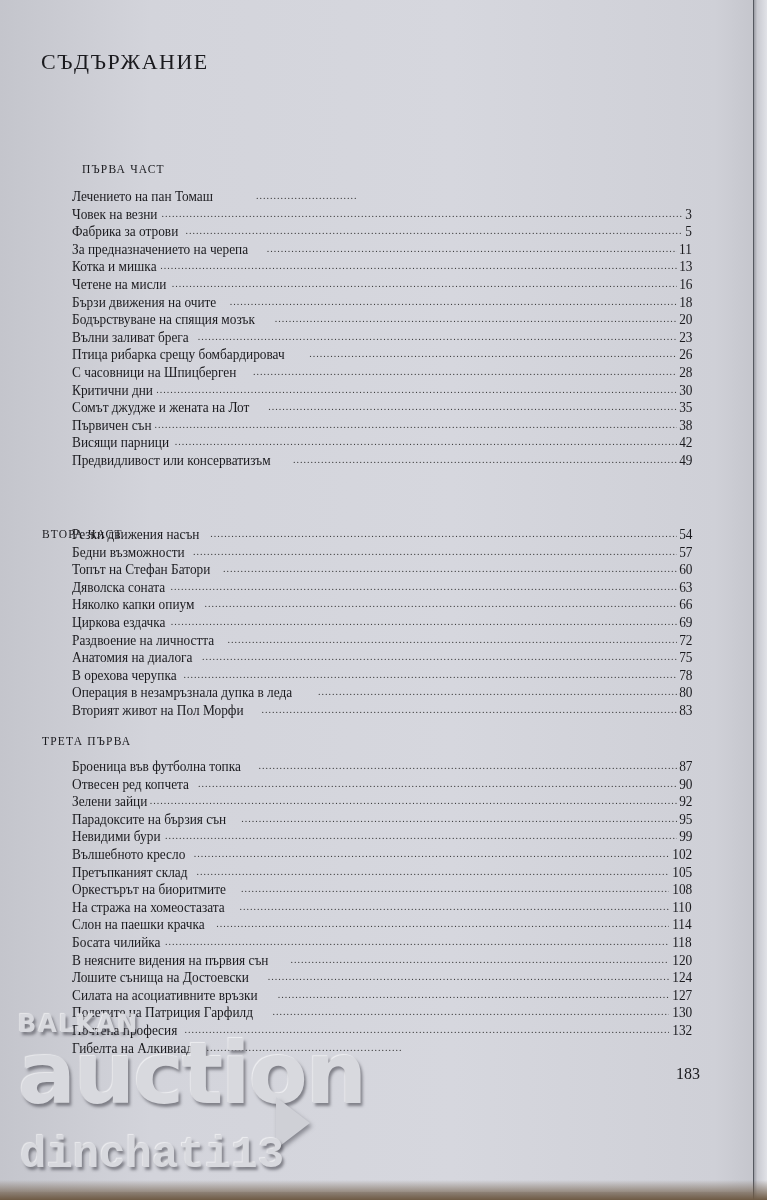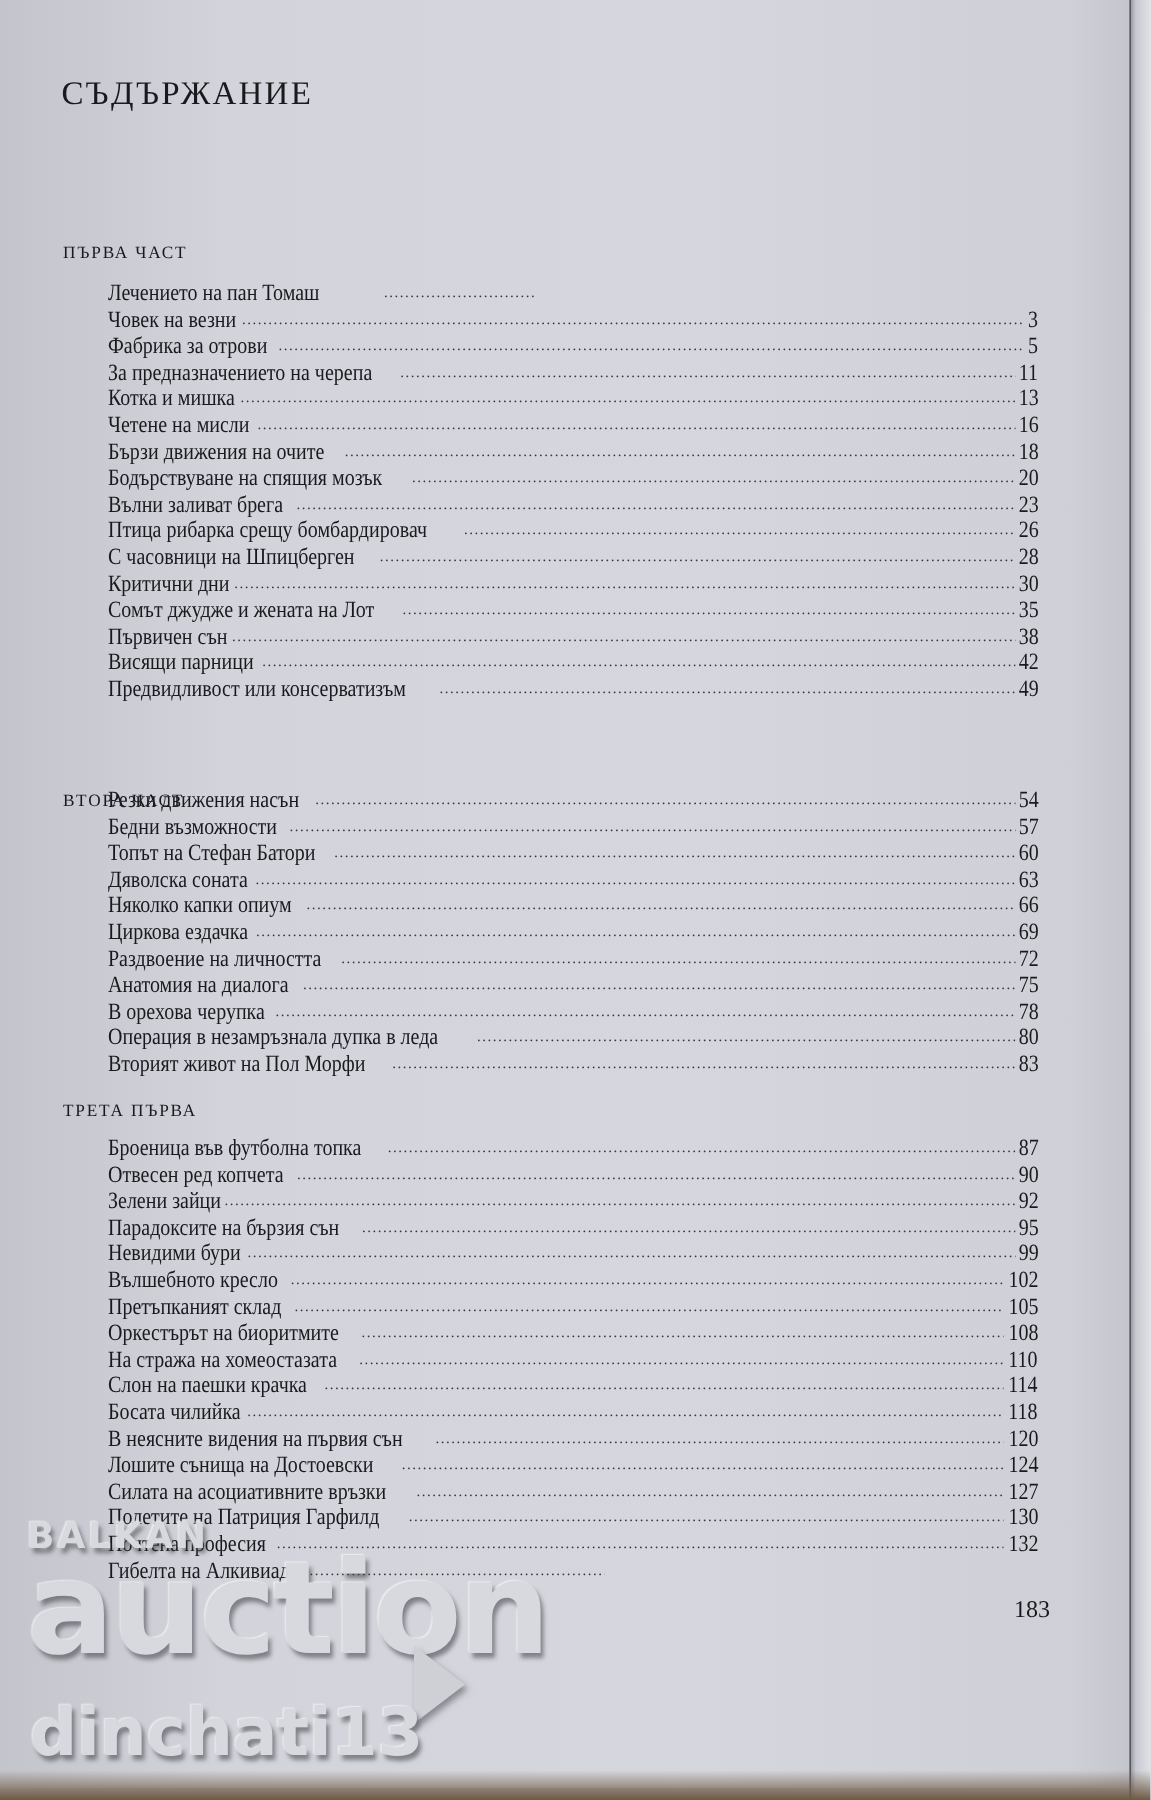--- a/index.html
+++ b/index.html
@@ -29,32 +29,32 @@
   .row .d { flex:1 1 auto; overflow:hidden; white-space:nowrap; margin-left:-10px; font-size:10px; letter-spacing:1px; color:#333; }
   .row .d::before { content:"................................................................................................................................................................................................"; }
   .row .p { flex:0 0 auto; min-width:10px; text-align:right; transform:scaleX(0.86); transform-origin:right; }
   .pagenum { position:absolute; left:676px; top:1065px; font-size:16px; }
   .watermark { position:absolute; left:8px; top:1010px; color:#d8d9de; font-family:"DejaVu Sans", sans-serif; font-weight:bold;
     text-shadow: 2px 3px 3px rgba(60,60,70,0.55), -1px -1px 1px rgba(255,255,255,0.6); pointer-events:none; }
   .wm-balkan { position:absolute; left:10px; top:0px; font-size:24px; letter-spacing:2px; }
   .wm-auction { position:absolute; left:10px; top:20px; font-size:86px; line-height:86px; letter-spacing:-2px; }
   .wm-play { position:absolute; left:268px; top:87px; width:0; height:0; border-top:26px solid transparent;
     border-bottom:26px solid transparent; border-left:34px solid #cfd0d6; filter: drop-shadow(2px 3px 2px rgba(60,60,70,0.5)); }
-  .wm-user { position:absolute; left:12px; top:120px; font-size:44px; }
+  .wm-user { position:absolute; left:12px; top:120px; font-size:44px;font-family:Liberation Mono, monospace; }
 </style>
 </head>
 <body>
 
 <div class="page"></div>
 <div class="page-edge"></div>
 <div class="page-edge-line"></div>
 
 <div class="title">СЪДЪРЖАНИЕ</div>
 
-<div class="part-label" style="top:163px;">ПЪРВА ЧАСТ</div>
+<div class="part-label" style="top:163px;margin-left:40px;">ПЪРВА ЧАСТ</div>
 <div class="toc" style="top:187px;">
   <div class="row">
       <span class="t">Лечението на пан Томаш</span>
       <span class="d" style="flex:0 0 100px;margin-left:20px;"></span>
       <span class="p" style="flex:1 1 auto;"></span>
     </div>
   <div class="row">
       <span class="t">Човек на везни</span>
       <span class="d"></span>
       <span class="p">3</span>

